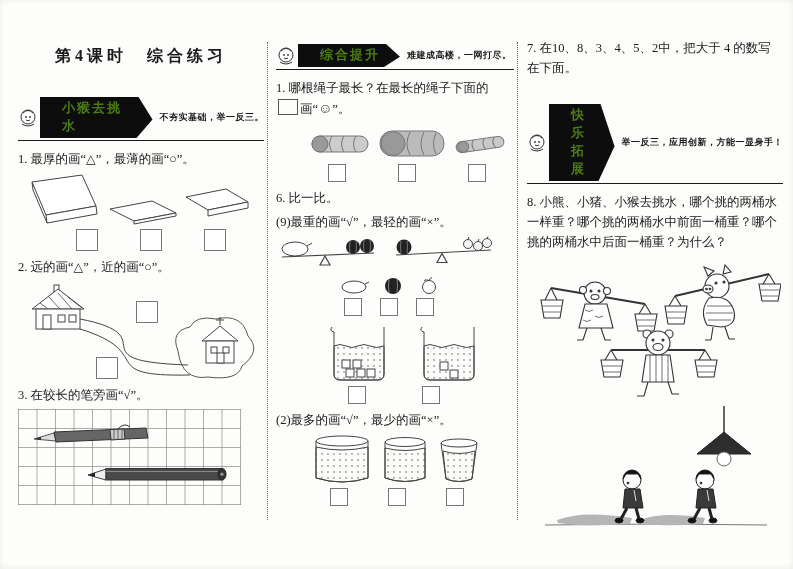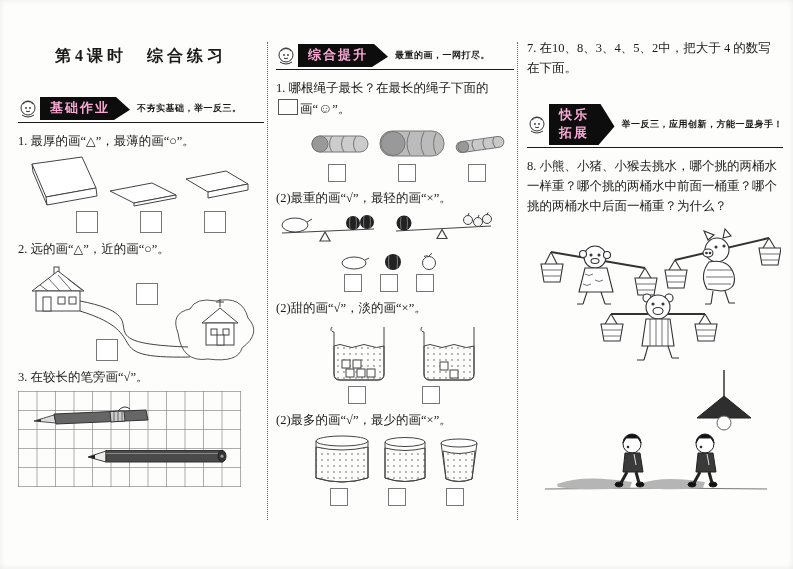--- a/index.html
+++ b/index.html
@@ -7,22 +7,22 @@
         font-family:"Liberation Serif","DejaVu Serif",serif;color:#1a1a1a;overflow:hidden;
         box-shadow:inset 0 0 6px rgba(0,0,0,.08);}
   .sep{position:absolute;top:42px;height:478px;width:0;border-left:1px dotted #666;}
   .sep1{left:267px;} .sep2{left:517px;}
   .col{position:absolute;}
   .col1{left:18px;top:46px;width:246px;}
   .col2{left:276px;top:44px;width:238px;}
   .col3{left:527px;top:36px;width:256px;}
   .title{font-size:16px;font-weight:bold;text-align:center;letter-spacing:4px;margin:0 0 30px 0;}
   .banner{display:flex;align-items:center;border-bottom:1.5px solid #1a1a1a;padding-bottom:2px;margin-bottom:8px;}
-  .flag{background:#0d0d0d;color:#f9a8d4;font-weight:bold;font-size:13px;letter-spacing:2px;
-        padding:2px 20px 3px 10px;
+  .flag{background:#0d0d0d;color:#4d7c0f;font-weight:bold;font-size:13px;letter-spacing:2px;
+        padding:2px 20px 3px 22px;
         clip-path:polygon(0 0,calc(100% - 14px) 0,100% 55%,calc(100% - 16px) 100%,0 100%);}
   .tagline{font-size:9px;font-weight:bold;margin-left:7px;letter-spacing:.5px;white-space:nowrap;}
   .mascot{flex:0 0 auto;margin-right:2px;}
   .q{font-size:12.5px;line-height:1.6;margin:2px 4px 4px 0;}
   .fig{position:relative;margin:2px 0 2px 0;}
   .chk{display:inline-block;width:20px;height:20px;border:1px solid #777;background:#fff;vertical-align:middle;}
   .chk.sm{width:16px;height:16px;}
   .chkrow{display:flex;margin:2px 0 6px 0;}
   .inlinebox{display:inline-block;width:18px;height:14px;border:1px solid #555;vertical-align:-2px;margin:0 2px;}
   .smiley{font-size:14px;}
@@ -40,21 +40,21 @@
     <h1 class="title">第4课时　综合练习</h1>
 
     <div class="banner">
       <svg class="mascot" width="20" height="22" viewBox="0 0 20 22">
         <circle cx="10" cy="10" r="7" fill="#fff" stroke="#333"></circle>
         <path d="M5,6 Q10,1 15,6" fill="none" stroke="#333"></path>
         <circle cx="8" cy="10" r="0.9" fill="#333"></circle>
           <circle cx="12" cy="10" r="0.9" fill="#333"></circle>
         <path d="M8,13 Q10,14.5 12,13 M4,17 Q10,21 16,17" stroke="#333" fill="none"></path>
       </svg>
-      <div class="flag">基础作业</div>
+      <div class="flag">小猴去挑水</div>
       <div class="tagline">不夯实基础，举一反三。</div>
     </div>
 
     <p class="q">1. 最厚的画“△”，最薄的画“○”。</p>
     <div class="fig">
       <svg width="240" height="54" viewBox="0 0 240 54">
         <g stroke="#444" fill="#fff" stroke-width="1">
           <path d="M14,9 L64,2 L78,33 L28,42 Z"></path>
           <path d="M28,42 L78,33 L79,41 L29,50 Z"></path>
           <path d="M14,9 L15,17 L29,50" fill="none"></path>
@@ -124,21 +124,21 @@
   <div class="col col2">
     <div class="banner">
       <svg class="mascot" width="20" height="22" viewBox="0 0 20 22">
         <circle cx="10" cy="10" r="7" fill="#fff" stroke="#333"></circle>
         <path d="M5,6 Q10,1 15,6" fill="none" stroke="#333"></path>
         <circle cx="8" cy="10" r="0.9" fill="#333"></circle>
           <circle cx="12" cy="10" r="0.9" fill="#333"></circle>
         <path d="M8,13 Q10,14.5 12,13 M4,17 Q10,21 16,17" stroke="#333" fill="none"></path>
       </svg>
       <div class="flag">综合提升</div>
-      <div class="tagline">最重的画，一网打尽。</div>
+      <div class="tagline">难建成高楼，一网打尽。</div>
     </div>
 
     <p class="q"><span>1. 哪根绳子最长？在最长的绳子下面的</span><span class="inlinebox"></span><span>画“</span><span class="smiley">☺</span><span>”。</span></p>
 
     <div class="fig">
       <svg width="232" height="38" viewBox="0 0 232 38">
         <g stroke="#777" stroke-width="1">
           <rect x="36" y="12" width="56" height="16" rx="8" fill="#ccc"></rect>
           <circle cx="44" cy="20" r="8" fill="#999"></circle>
           <path d="M56,12 Q51,20 56,28 M68,12 Q63,20 68,28 M80,12 Q75,20 80,28" fill="none"></path>
@@ -152,21 +152,22 @@
           </g>
         </g>
       </svg>
     </div>
     <div class="chkrow" style="padding-left:52px;gap:52px;">
       <span class="chk sm"></span>
       <span class="chk sm"></span>
       <span class="chk sm"></span>
     </div>
 
-    <p class="q">(2)最重的画“√”，最轻的画“×”。</p>
+    <p class="q">6. 比一比。</p>
+    <p class="q">(9)最重的画“√”，最轻的画“×”。</p>
     <div class="fig">
       <svg width="235" height="38" viewBox="0 0 235 38">
         <g stroke="#444" stroke-width="1.2" fill="none">
           <path d="M6,21 L98,17"></path>
           <path d="M49,20 L44,29 L54,29 Z"></path>
           <path d="M120,19 L215,14"></path>
           <path d="M166,17.5 L161,26.5 L171,26.5 Z"></path>
         </g>
         <g>
           <ellipse cx="19" cy="13" rx="13" ry="7" fill="#fff" stroke="#444"></ellipse>
@@ -203,21 +204,20 @@
             <path d="M153,4.5 Q154,2 156,1.5 M153,4.5 Q150,3 148,4.5" stroke="#444" fill="none"></path>
           </g>
       </svg>
     </div>
     <div class="chkrow" style="padding-left:68px;gap:18px;">
       <span class="chk sm"></span>
       <span class="chk sm"></span>
       <span class="chk sm"></span>
     </div>
 
-    <p class="q">(2)甜的画“√”，淡的画“×”。</p>
     <div class="fig" style="padding-left:48px;">
       <svg width="160" height="62" viewBox="0 0 160 62">
         <defs>
           <pattern id="dotsBk" width="6" height="6" patternUnits="userSpaceOnUse">
               <circle cx="2" cy="2" r="0.9" fill="#999"></circle>
             </pattern>
         </defs>
         <g stroke="#444" fill="none">
           <path d="M8,5 Q5,9 10,10 L10,52 Q10,58 16,58 L54,58 Q60,58 60,52 L60,5"></path>
           <path d="M10,24 Q16,21 22,24 T34,24 T46,24 T60,24 L60,52 Q60,58 54,58 L16,58 Q10,58 10,52 Z" fill="url(#dotsBk)"></path>

